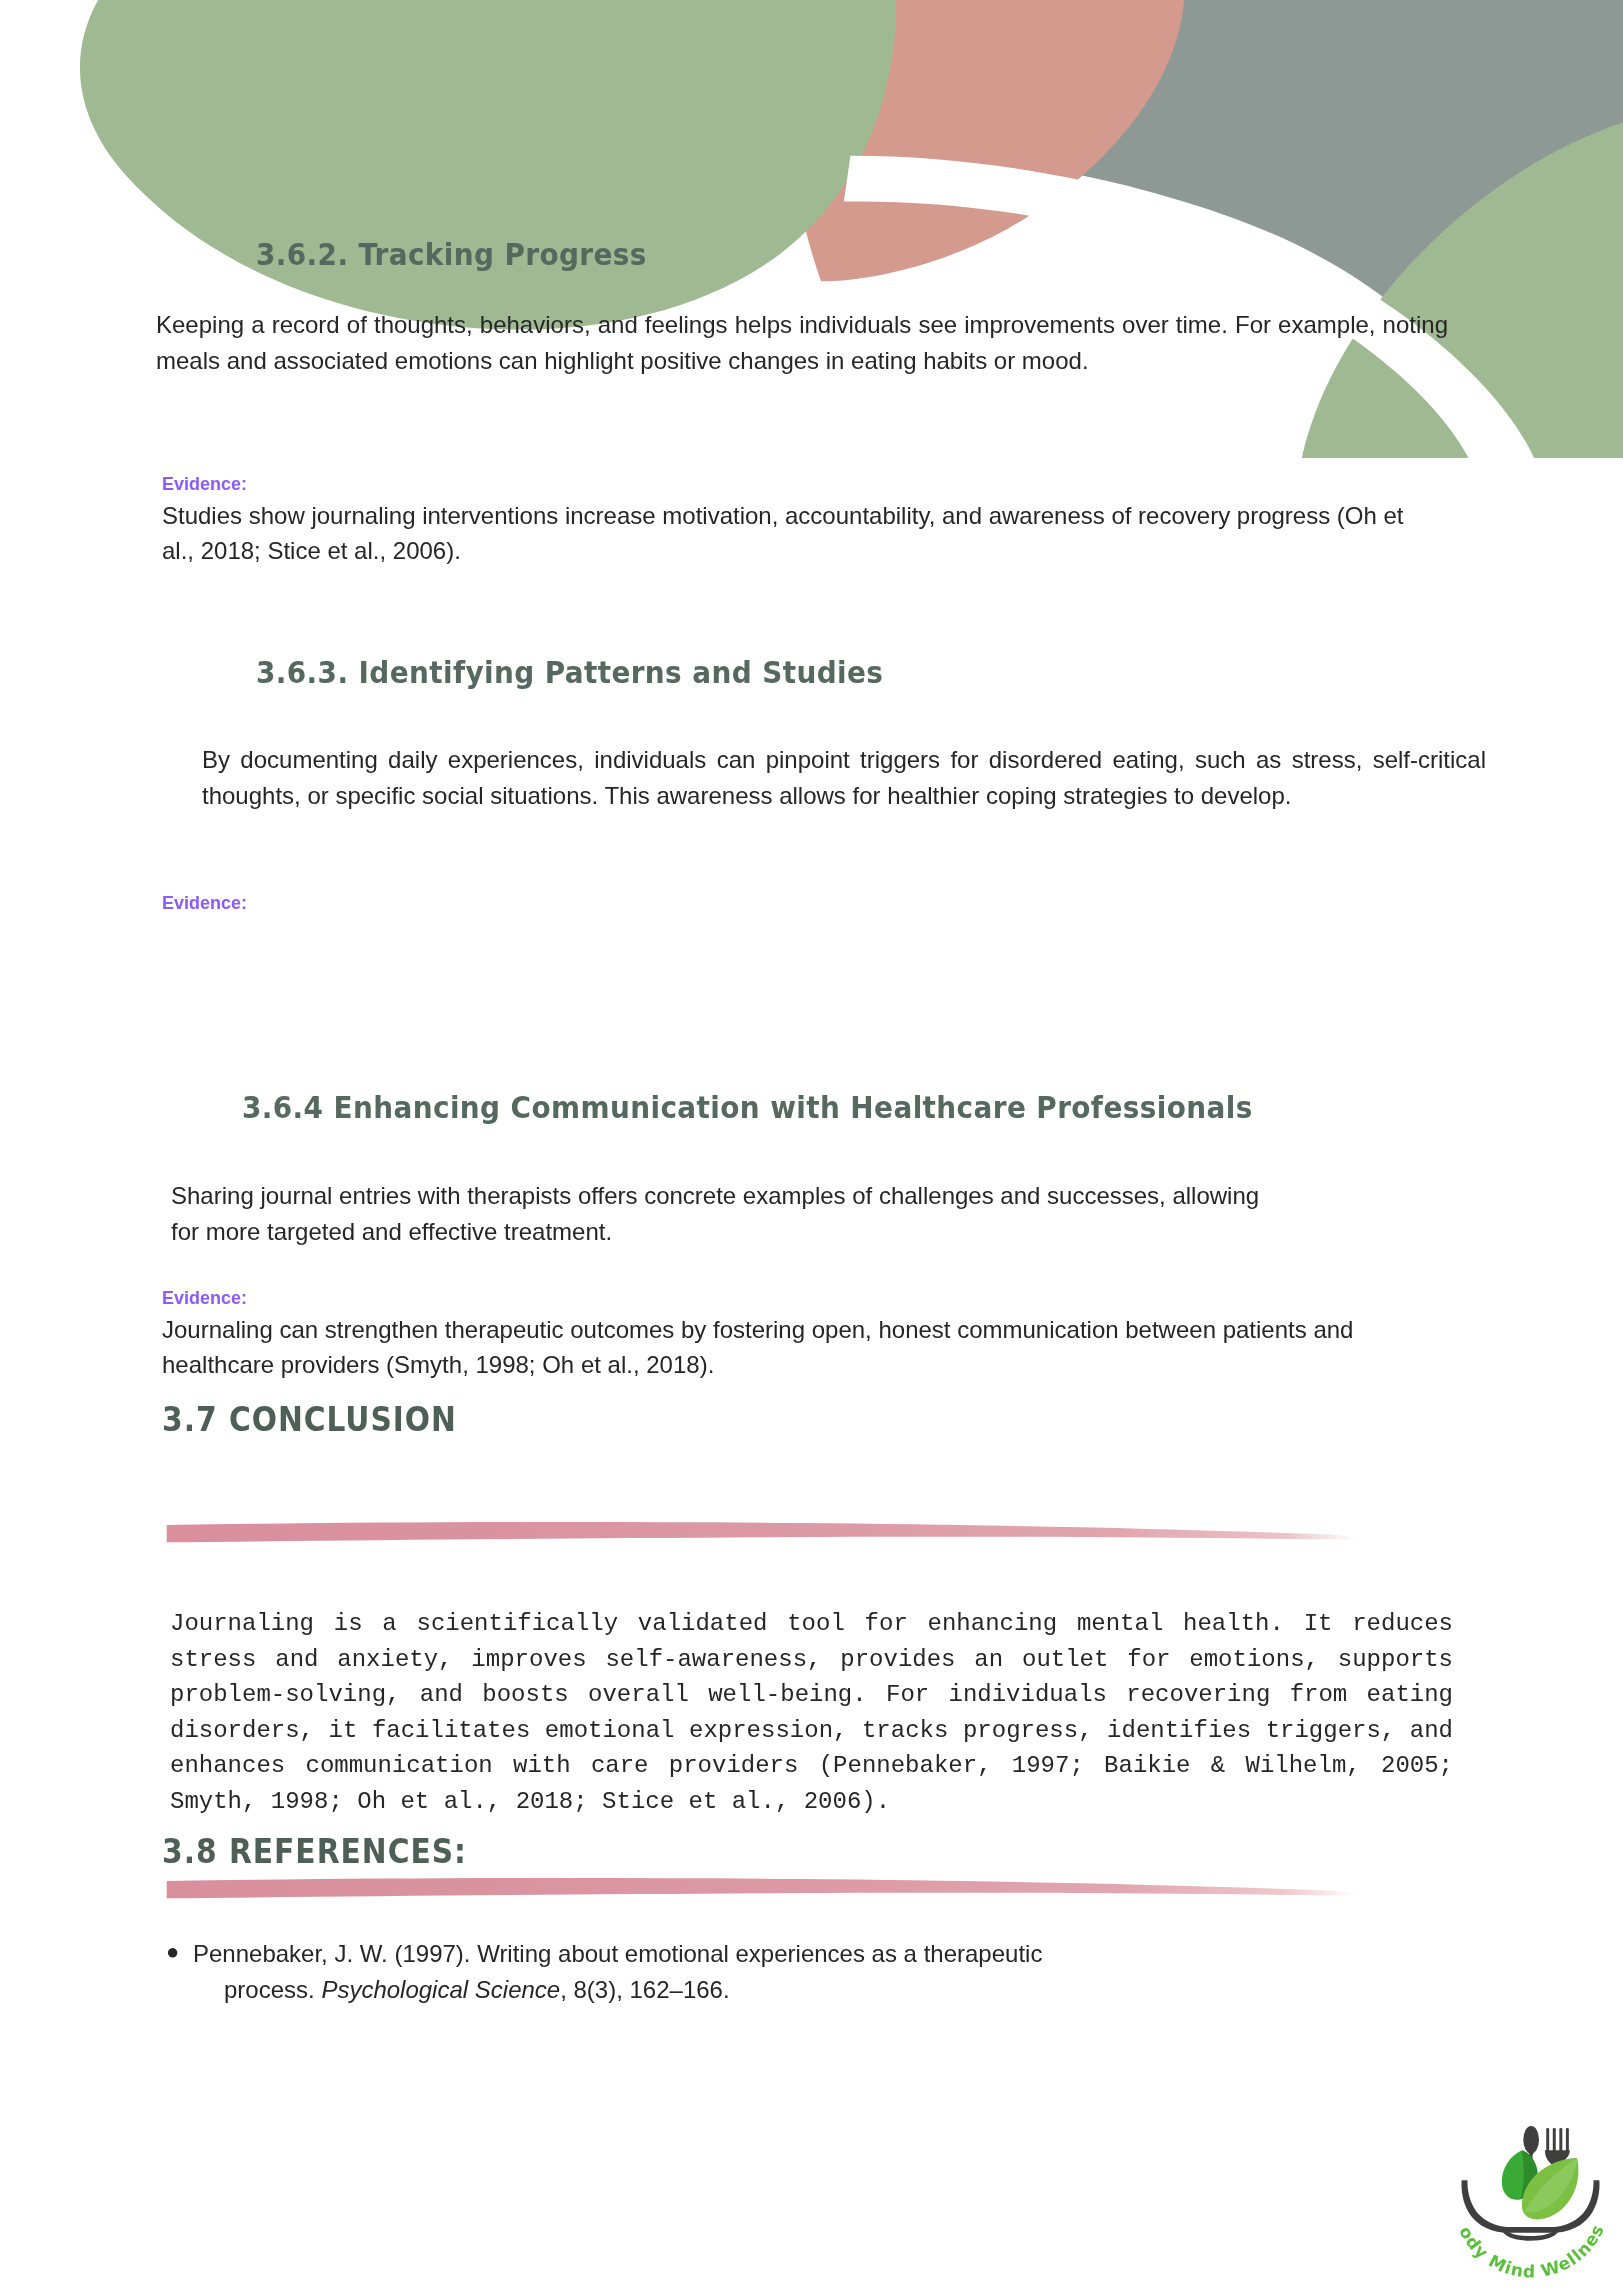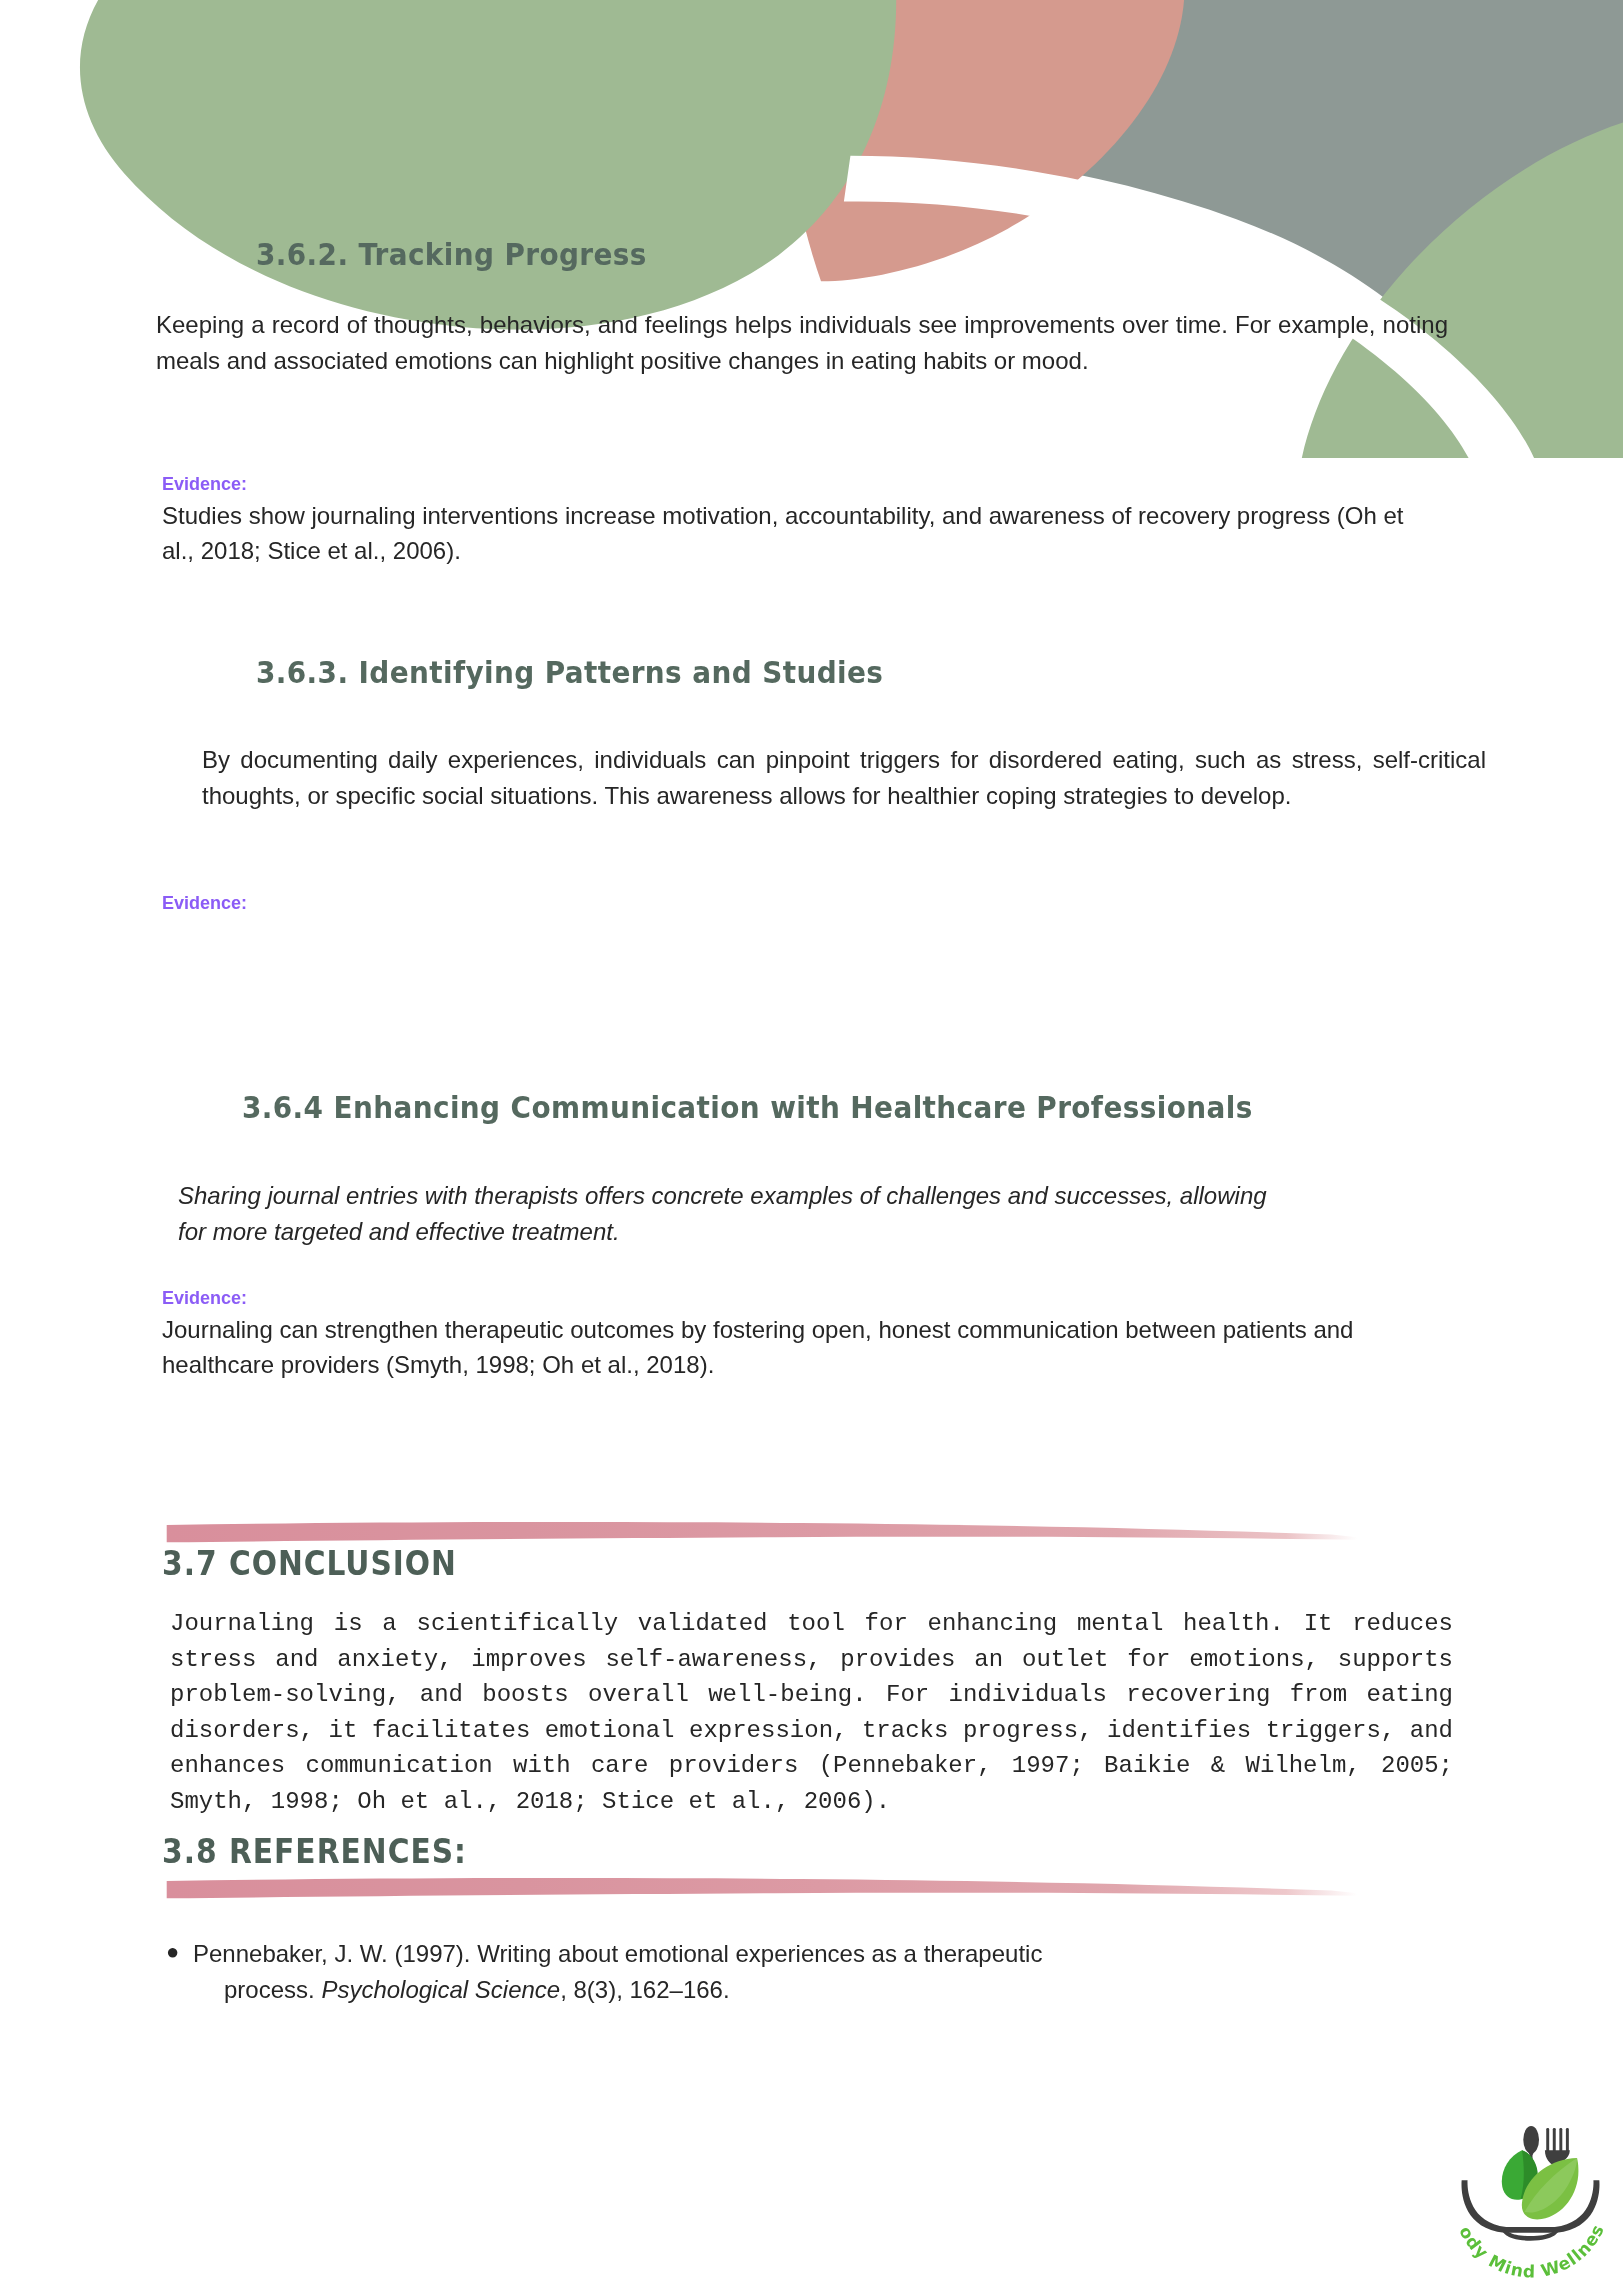--- a/index.html
+++ b/index.html
@@ -167,30 +167,30 @@
   </div>
 
   <div class="block" style="left:162px; top:890px; width:1243px;">
     <p class="evidence-label">Evidence:</p>
   </div>
 
   <div class="block" style="left:242px; top:1089px; width:1243px;">
     <h2 class="section-head">3.6.4 Enhancing Communication with Healthcare Professionals</h2>
   </div>
 
-  <div class="block" style="left:178px; top:1178px; width:1112px;font-style:italic;">
+  <div class="block" style="left:171px; top:1178px; width:1112px;">
     <p class="body-text">Sharing journal entries with therapists offers concrete examples of challenges and successes, allowing for more targeted and effective treatment.</p>
   </div>
 
   <div class="block" style="left:162px; top:1285px; width:1243px;">
     <p class="evidence-label">Evidence:</p>
     <p class="body-text"> Journaling can strengthen therapeutic outcomes by fostering open, honest communication between patients and healthcare providers (Smyth, 1998; Oh et al., 2018).</p>
   </div>
 
-  <div class="block" style="left:162px; top:1544px; width:1243px;">
+  <div class="block" style="left:162px; top:1400px; width:1243px;">
     <h2 class="major-head">3.7 CONCLUSION</h2>
   </div>
 
   <div class="block" style="left:160px; top:1521px; width:1204px;">
     <div class="brush-bar">
       <svg width="1204" height="22" viewBox="0 0 1840 34" xmlns="http://www.w3.org/2000/svg">
         <defs>
           <linearGradient id="brushGrad1" x1="0" y1="0" x2="1" y2="0">
             <stop offset="0" stop-color="#d98f9c"></stop>
             <stop offset="0.30" stop-color="#d9949f"></stop>

